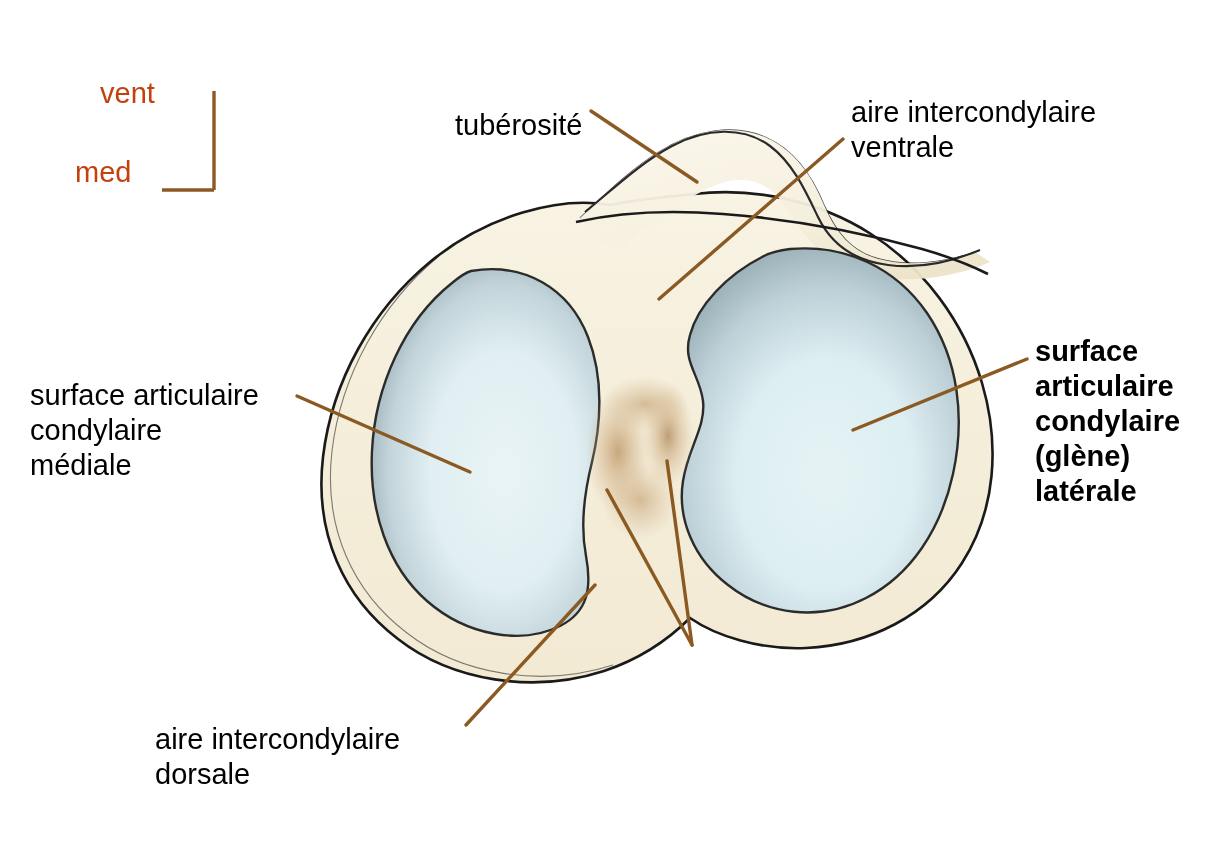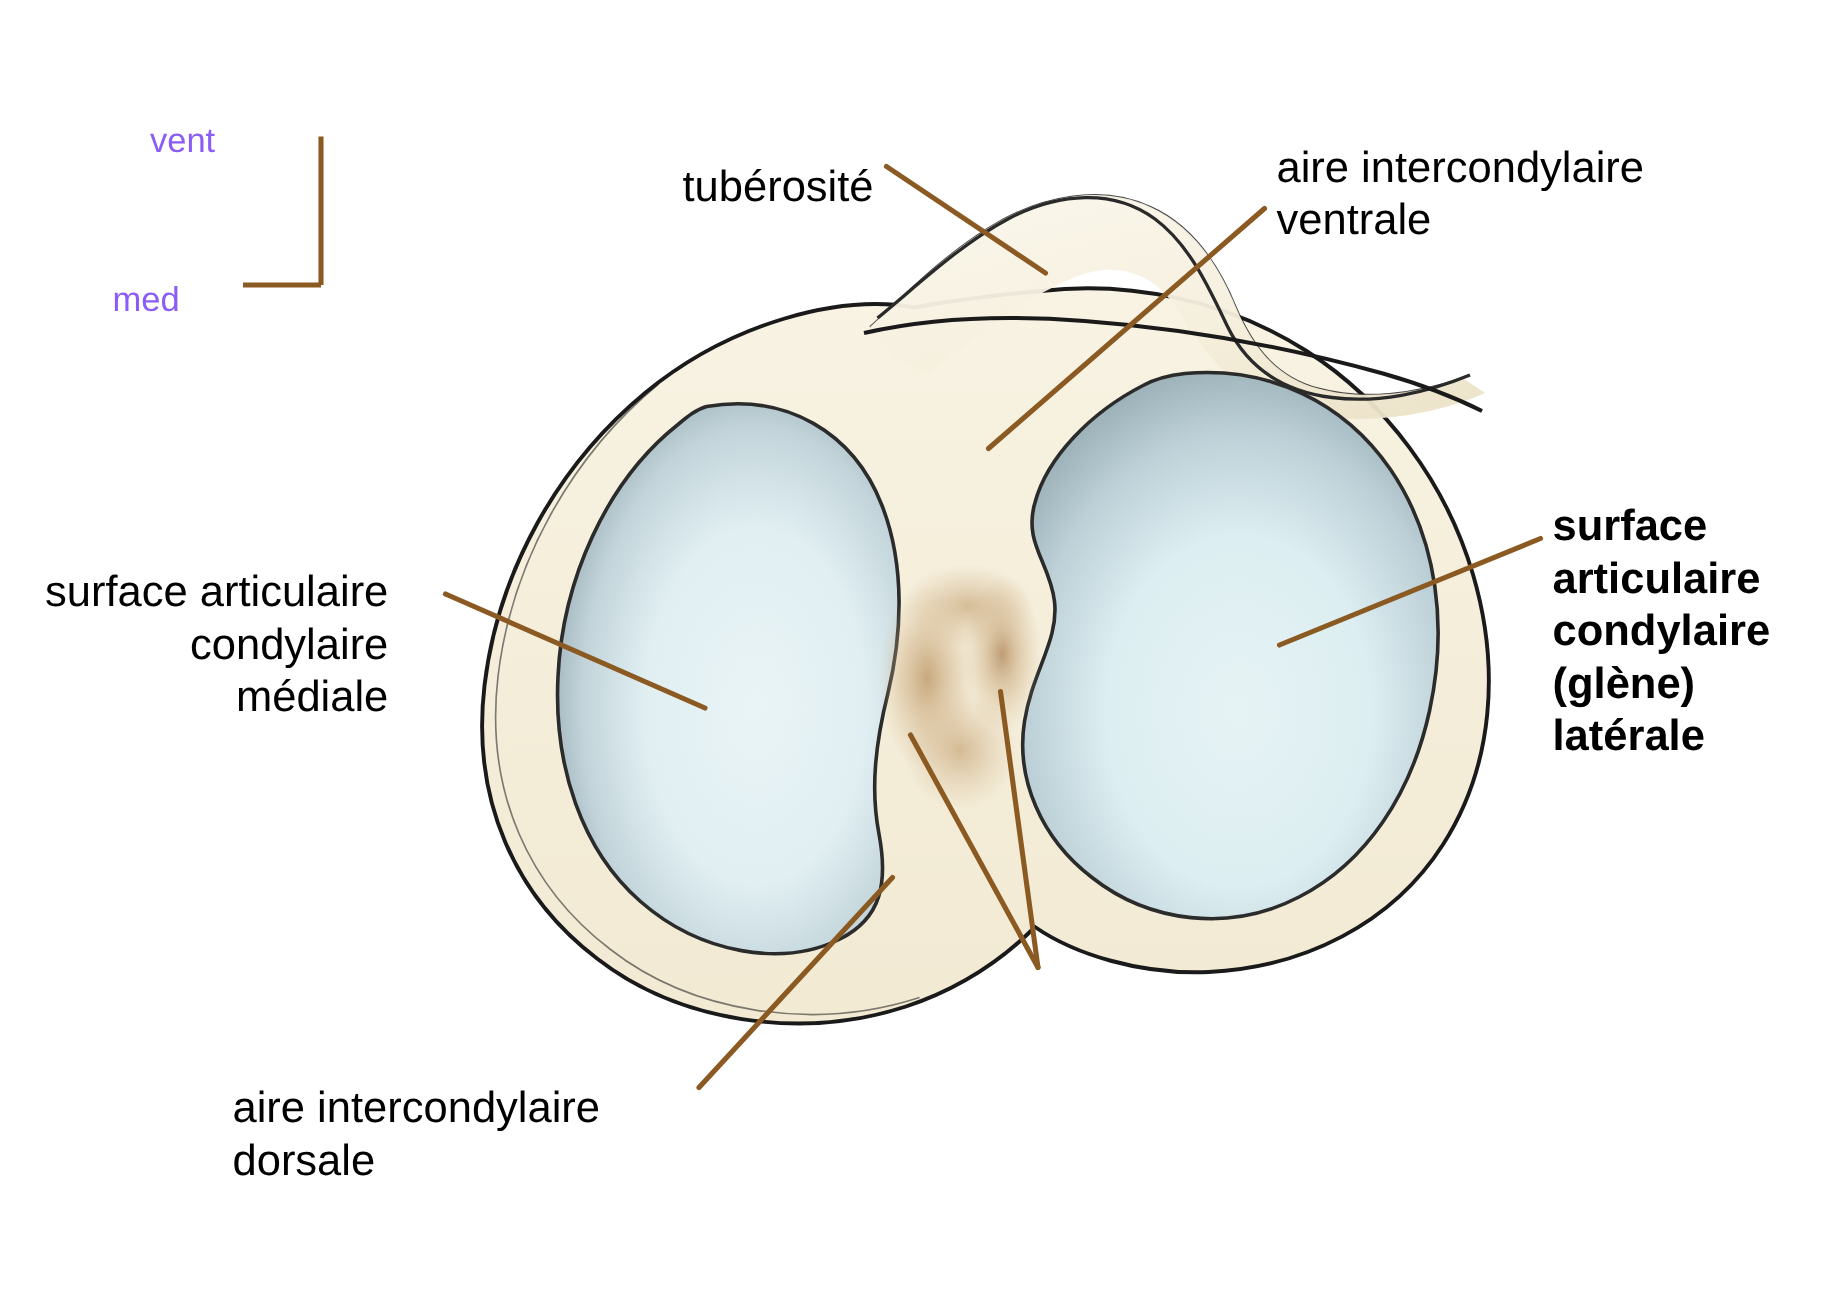--- a/index.html
+++ b/index.html
@@ -2,21 +2,21 @@
 <html><head>
 <meta charset="utf-8">
 <style>
   html,body{margin:0;padding:0;background:#ffffff;}
   body{width:1225px;height:868px;position:relative;overflow:hidden;
        font-family:"Liberation Sans","DejaVu Sans",sans-serif;background:#fff;}
   #stage{position:absolute;left:0;top:0;width:1225px;height:868px;}
   svg.fig{position:absolute;left:0;top:0;width:1225px;height:868px;}
   .lbl{position:absolute;color:#000;font-size:29px;line-height:35px;white-space:pre;
        font-family:"Liberation Sans","DejaVu Sans",sans-serif;}
-  .ori{position:absolute;color:#8b5cf6;font-size:23px;line-height:35px;white-space:pre;}
+  .ori{position:absolute;color:#c2410c;font-size:29px;line-height:35px;white-space:pre;}
 </style>
 </head>
 <body>
 
 <div id="stage">
 
   <svg class="fig" viewBox="0 0 1225 868">
     <defs>
       <radialGradient id="gMed" cx="58%" cy="55%" r="62%">
         <stop offset="0%" stop-color="#e9f4f6"></stop>
@@ -149,34 +149,34 @@
       <line x1="466" y1="725" x2="595" y2="585"></line>
     </g>
 
     <g stroke="#8b5a22" stroke-width="3.4" stroke-linecap="butt" fill="none">
       <line x1="214" y1="91" x2="214" y2="190"></line>
       <line x1="162" y1="190" x2="214" y2="190"></line>
     </g>
   </svg>
 
   <div class="ori" style="left:100px;top:76px;">vent</div>
-  <div class="ori" style="left:75px;top:182px;">med</div>
+  <div class="ori" style="left:75px;top:155px;">med</div>
 
   <div class="lbl" style="left:455px;top:72px;margin-top:36px;">tubérosité</div>
 
   <div class="lbl" style="left:851px;top:95px;">aire intercondylaire
 ventrale</div>
 
   <div class="lbl" style="left:1035px;top:334px;font-weight:bold;">surface
 articulaire
 condylaire
 (glène)
 latérale</div>
 
-  <div class="lbl" style="left:30px;top:378px;text-align:right;">surface articulaire
+  <div class="lbl" style="left:30px;top:378px;">surface articulaire
 condylaire
 médiale</div>
 
 
   <div class="lbl" style="left:155px;top:722px;">aire intercondylaire
 dorsale</div>
 
 </div>
 
 </body></html>

